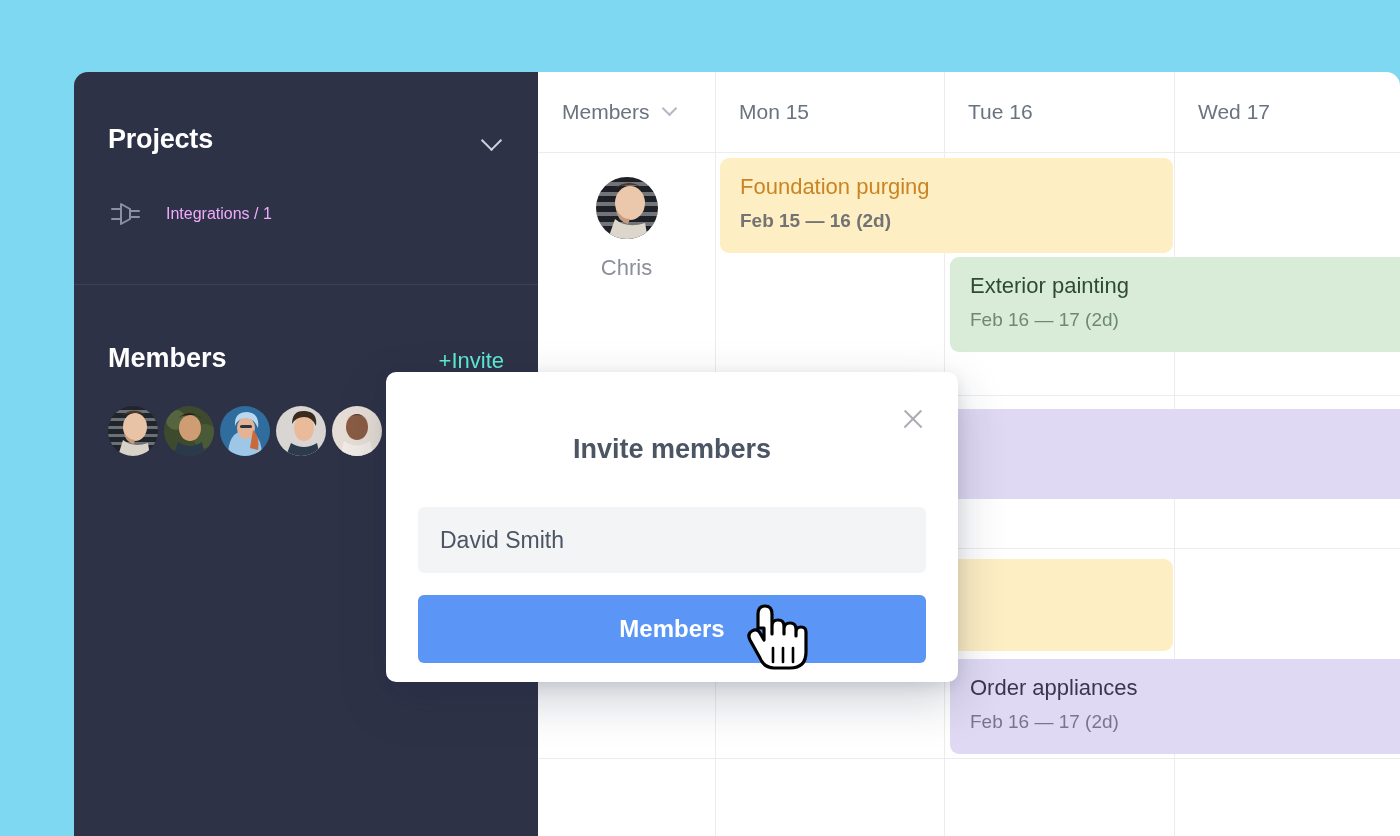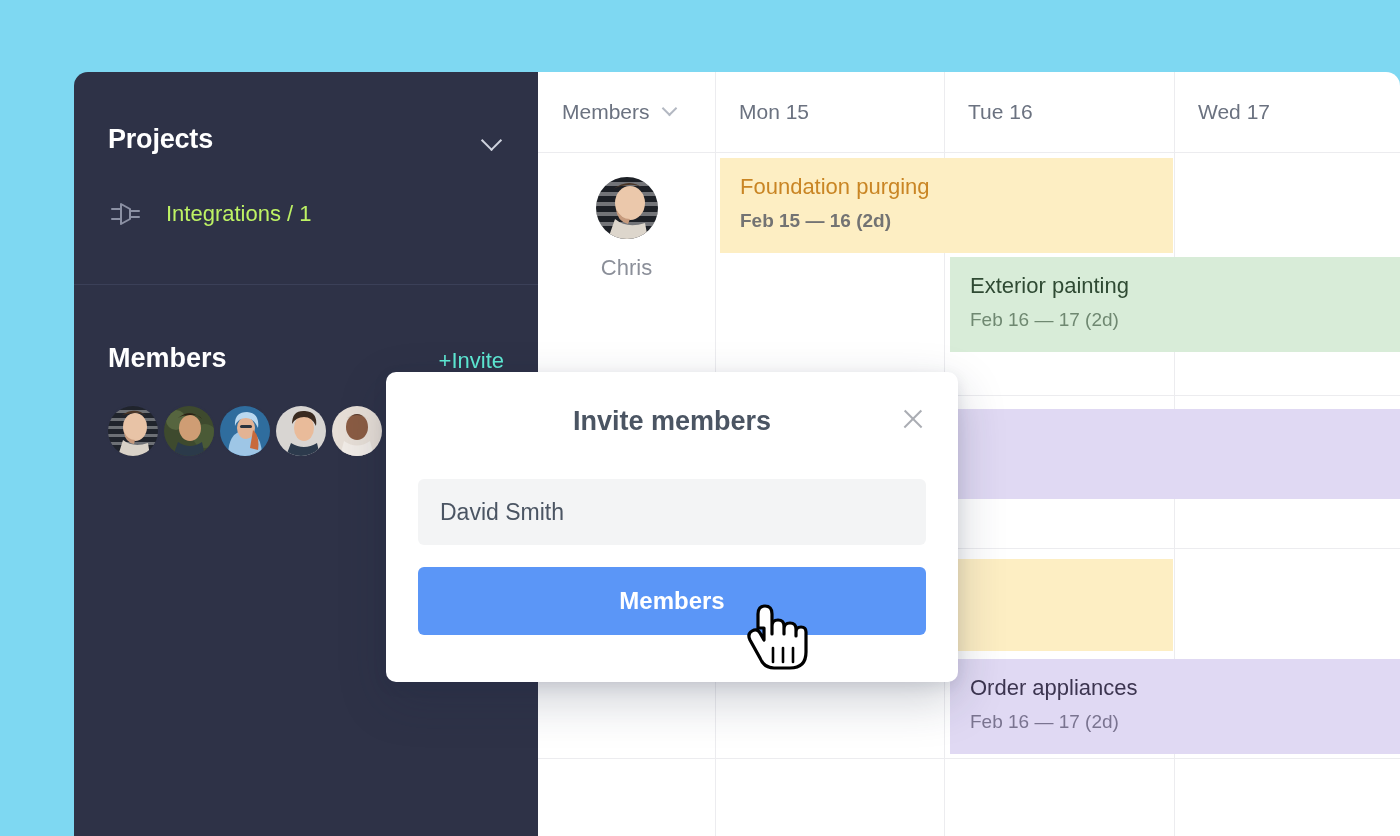--- a/index.html
+++ b/index.html
@@ -35,21 +35,21 @@
     content: ""; position: absolute; left: 2px; top: 4px;
     width: 13px; height: 13px;
     border-right: 2.6px solid #cfd3de; border-bottom: 2.6px solid #cfd3de;
     transform: rotate(45deg);
   }
   .proj-row {
     display: flex; align-items: center; gap: 24px;
     margin-top: 43px; padding-bottom: 46px;
   }
   .plug-icon { width: 34px; height: 32px; flex: 0 0 auto; }
-  .proj-label { color: #bef264; font-size: 22px; }
+  .proj-label { color: #f0abfc; font-size: 16px; }
   .side-divider {
     height: 1px; background: #3b4058; margin: 0;
   }
   .members-head {
     display: flex; align-items: flex-end; justify-content: space-between;
     padding-top: 50px;
   }
   .members-title { color: #ffffff; font-size: 27px; font-weight: bold; }
   .invite-link { color: #5eead4; font-size: 22px; cursor: pointer; }
   .avatar-row { display: flex; margin-top: 32px; }
@@ -95,21 +95,21 @@
     display: flex; flex-direction: column; align-items: center;
   }
   .member-cell .m-av {
     width: 62px; height: 62px; border-radius: 50%; overflow: hidden;
   }
   .member-cell .m-name {
     margin-top: 16px; color: #8b8f99; font-size: 22px; text-align: center;
   }
 
   .bar {
-    position: absolute; border-radius: 0; padding: 16px 20px 0 20px;
+    position: absolute; border-radius: 9px; padding: 16px 20px 0 20px;
     overflow: hidden;
   }
   .bar .b-title { font-size: 22px; line-height: 26px; }
   .bar .b-date { font-size: 19px; line-height: 24px; margin-top: 9px; }
   .bar-yellow { background: #fdeec3; }
   .bar-yellow .b-title { color: #c98524; }
   .bar-yellow .b-date { color: #737373; font-weight: bold; }
   .bar-green { background: #d8ecd8; }
   .bar-green .b-title { color: #2f4a33; }
   .bar-green .b-date { color: #6f8871; }
@@ -119,21 +119,21 @@
 
   
   #modal {
     position: absolute; left: 386px; top: 372px;
     width: 572px; height: 310px;
     background: #ffffff; border-radius: 10px;
     box-shadow: 0 18px 48px rgba(30,40,70,0.22), 0 4px 14px rgba(30,40,70,0.10);
     z-index: 20;
   }
   .modal-title {
-    text-align: center; padding-top: 34px;
+    text-align: center; padding-top: 62px;
     color: #4b5563; font-size: 27px; font-weight: bold;
   }
   .modal-close {
     position: absolute; right: 30px; top: 32px;
     width: 30px; height: 30px; cursor: pointer;
   }
   .modal-close::before, .modal-close::after {
     content: ""; position: absolute; left: 3px; top: 14px;
     width: 24px; height: 2.4px; background: #aaadb3;
   }

